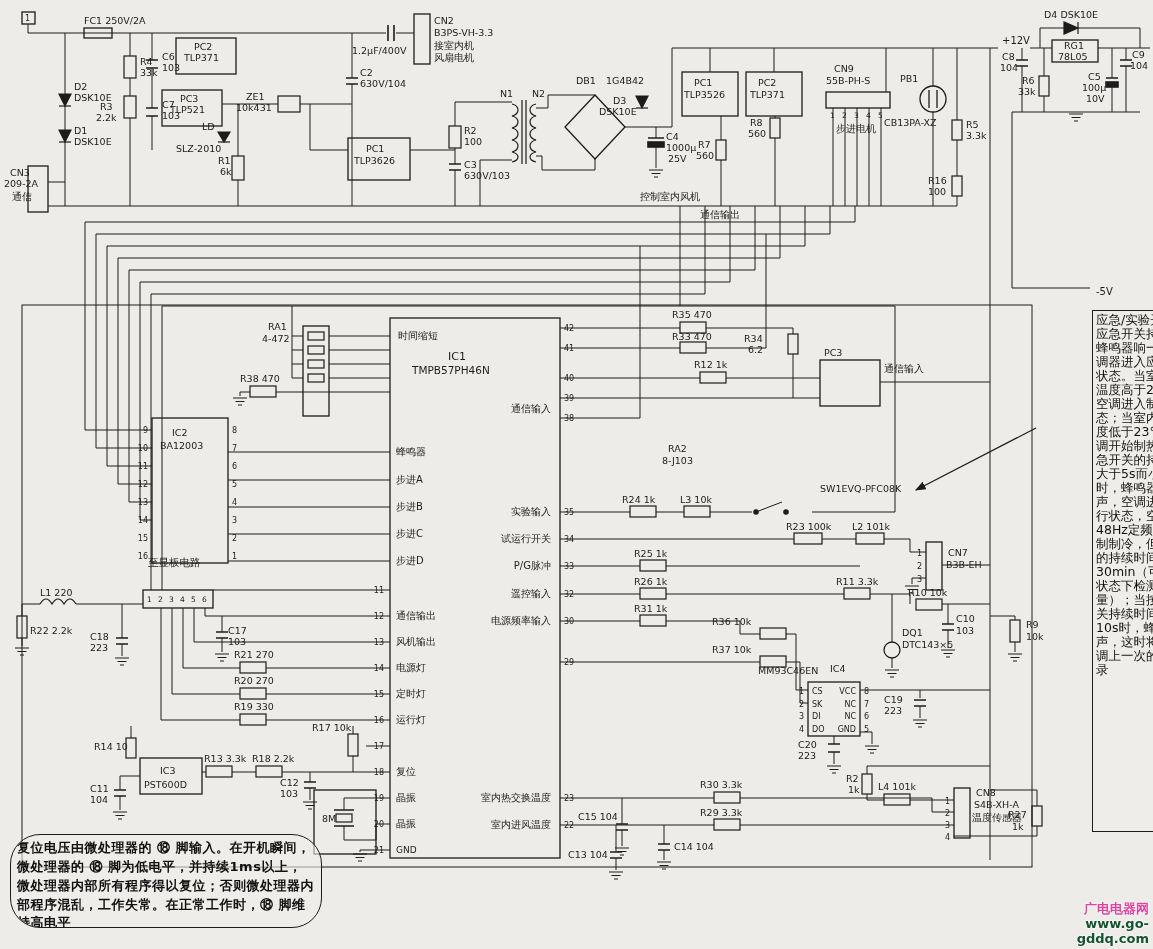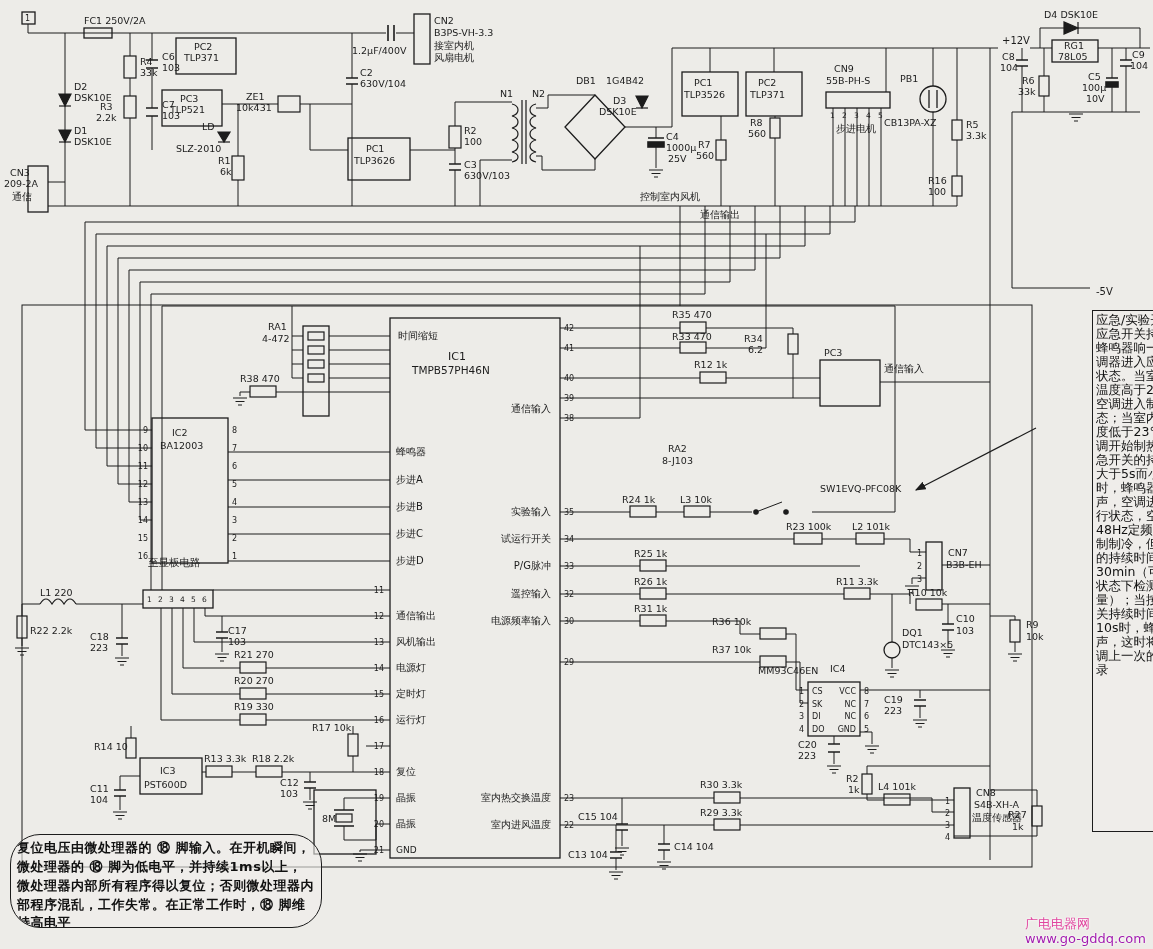--- a/index.html
+++ b/index.html
@@ -16,22 +16,22 @@
   }
   .note-reset{
     left:10px;top:834px;width:312px;height:94px;
     font-size:13px;line-height:1.45;font-weight:bold;padding:4px 6px;letter-spacing:.5px;border-radius:30px;
   }
   .note-emergency{
     left:1092px;top:310px;width:114px;height:522px;
     font-size:12.5px;line-height:1.12;padding:2px 3px;letter-spacing:0;
   }
   .watermark{
-    position:absolute;right:4px;bottom:2px;width:124px;text-align:left;
-    font-weight:normal;font-size:13px;line-height:1.15;
+    position:absolute;right:4px;bottom:2px;width:124px;text-align:right;
+    font-weight:bold;font-size:13px;line-height:1.15;
     text-shadow:0 0 2px #fff,0 0 3px #fff;
   }
 </style>
 </head>
 <body>
 
 <div class="canvas">
 
   <svg width="1153" height="949" viewBox="0 0 1153 949">
     <defs>
@@ -533,16 +533,16 @@
         <text x="322" y="822" font-size="9.5" fill="#1c1c1c">8M</text>
       </g>
   </svg>
 
   <div class="note note-reset">复位电压由微处理器的 ⑱ 脚输入。在开机瞬间，微处理器的 ⑱ 脚为低电平，并持续1ms以上，微处理器内部所有程序得以复位；否则微处理器内部程序混乱，工作失常。在正常工作时，⑱ 脚维持高电平</div>
 
   <div class="note note-emergency">应急/实验开关：按应急开关持续5s，蜂鸣器响一声，空调器进入应急运转状态。当室内环境温度高于23℃时，空调进入制冷状态；当室内环境温度低于23℃时，空调开始制热；按应急开关的持续时间大于5s而小于10s时，蜂鸣器响两声，空调进入试运行状态，空调按48Hz定频速度强制制冷，但试运行的持续时间为30min（可以在该状态下检测制冷剂量）；当按应急开关持续时间大于10s时，蜂鸣器响3声，这时将显示空调上一次的故障记录</div>
 
   <div class="watermark">
     <div style="color: rgb(224, 69, 158);">广电电器网</div>
-    <div style="color: #a21caf;">www.go-gddq.com</div>
+    <div style="color: #14532d;">www.go-gddq.com</div>
   </div>
 
 </div>
 
 </body></html>

